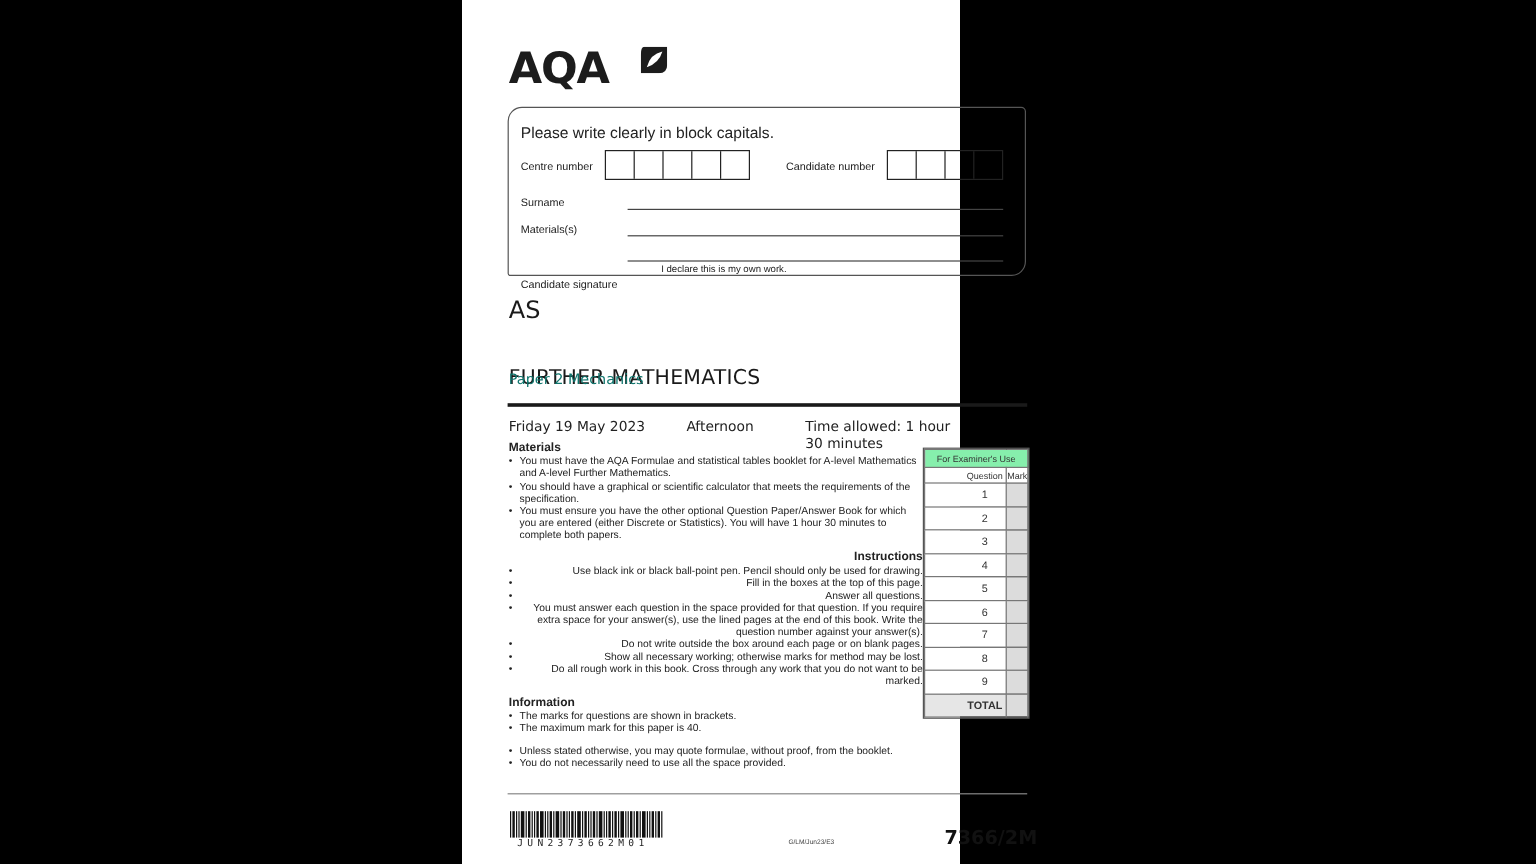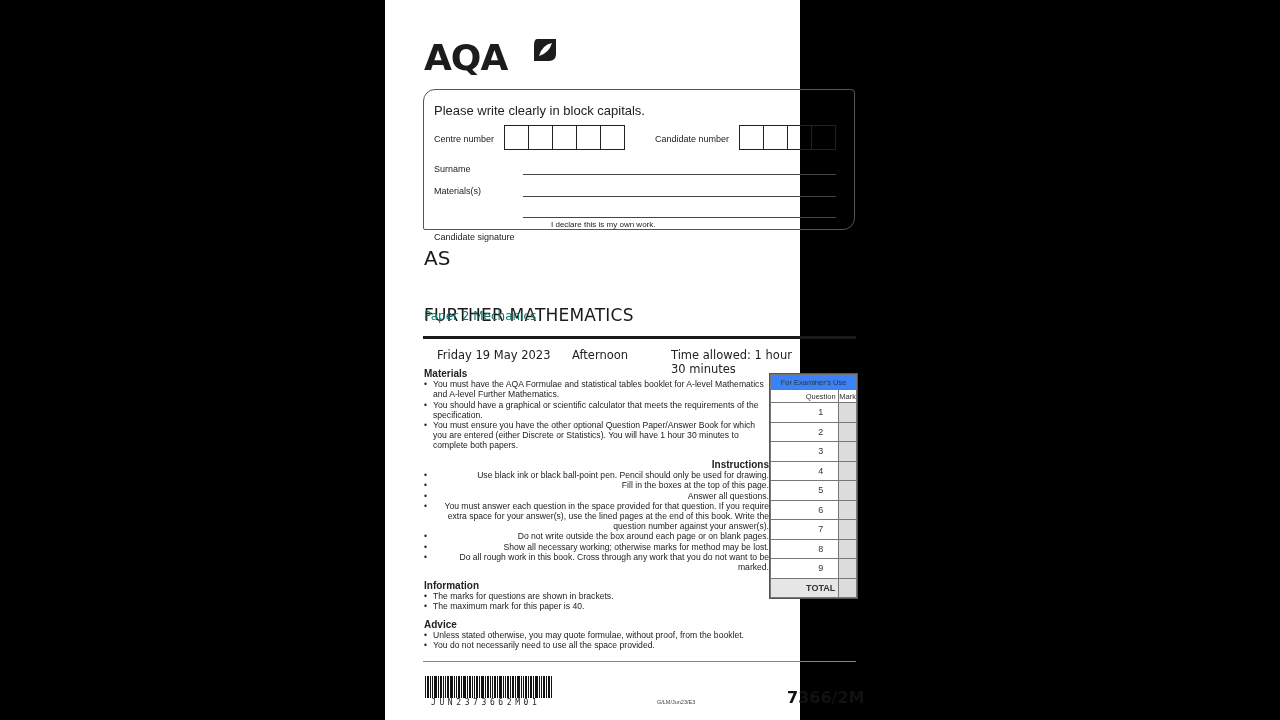--- a/index.html
+++ b/index.html
@@ -28,21 +28,21 @@
 
   .sec { left:39px; font-size:8.6px; line-height:10.2px; color:#222; width:345px; }
   .sec h4 { margin:0; font-size:10px; font-weight:bold; }
   .sec ul { margin:0; padding:0; list-style:none; }
   .sec li { position:relative; padding-left:9px; }
   .sec li::before { content:"•"; position:absolute; left:0; top:0; }
 
   .exam { left:384px; top:373px; width:87px; border:1px solid #555; border-collapse:collapse; font-size:7.5px; }
   .exam table { border-collapse:collapse; width:100%; }
   .exam td { border:1px solid #777; text-align:center; height:18.5px; padding:0; color:#333; }
-  .exam .hdr td { background:#3b82f6; height:14px; }
+  .exam .hdr td { background:#86efac; height:14px; }
   .exam .sub td { height:12px; background:#fff; }
   .exam .q { width:42px; font-size:9px; background:#fff;padding-left:32px; }
   .exam .m { background:#dcdcdc; }
   .exam .total td { height:18px; }
   .exam .total .q { font-weight:bold; background:#e6e6e6; font-size:9px; }
 
   .rule-thin { left:38px; top:661px; width:433px; height:1px; background:#888; }
   .barcode { left:40px; top:676px; width:172px; height:22px; display:flex; align-items:stretch; }
   .barcode span { display:block; background:#111; margin-right:1px; }
   .bc-text { left:46px; top:698px; font-family:"DejaVu Sans Mono", monospace; font-size:8px; letter-spacing:3.6px; color:#222; }
@@ -92,21 +92,21 @@
     <div class="abs line" style="left:99px; top:127px; width:313px;"></div>
 
     <div class="abs declare" style="left:99px; top:130px;margin-left:28px;">I declare this is my own work.</div>
   </div>
 
   <div class="abs t-as">AS</div>
   <div class="abs t-main">FURTHER MATHEMATICS</div>
   <div class="abs t-paper">Paper 2  Mechanics</div>
   <div class="abs rule-thick"></div>
 
-  <div class="abs dateline" style="left:52px;">Friday 19 May 2023</div>
+  <div class="abs dateline" style="left:39px;">Friday 19 May 2023</div>
   <div class="abs dateline" style="left:187px;">Afternoon</div>
   <div class="abs dateline" style="left:286px;">Time allowed: 1 hour 30 minutes</div>
 
   <div class="abs sec" style="top:369px;">
     <h4>Materials</h4>
     <ul>
       <li>You must have the AQA Formulae and statistical tables booklet for A-level Mathematics and A-level Further Mathematics.</li>
       <li>You should have a graphical or scientific calculator that meets the requirements of the specification.</li>
       <li>You must ensure you have the other optional Question Paper/Answer Book for which you are entered (either Discrete or Statistics).  You will have 1 hour 30 minutes to complete both papers.</li>
     </ul>
@@ -127,21 +127,20 @@
 
   <div class="abs sec" style="top:581px;">
     <h4>Information</h4>
     <ul>
       <li>The marks for questions are shown in brackets.</li>
       <li>The maximum mark for this paper is 40.</li>
     </ul>
   </div>
 
   <div class="abs sec" style="top:620px; width:380px;">
-    <h4>Advice</h4>
     <ul>
       <li>Unless stated otherwise, you may quote formulae, without proof, from the booklet.</li>
       <li>You do not necessarily need to use all the space provided.</li>
     </ul>
   </div>
 
   <div class="abs exam">
     <table>
       <tbody>
           <tr class="hdr">

